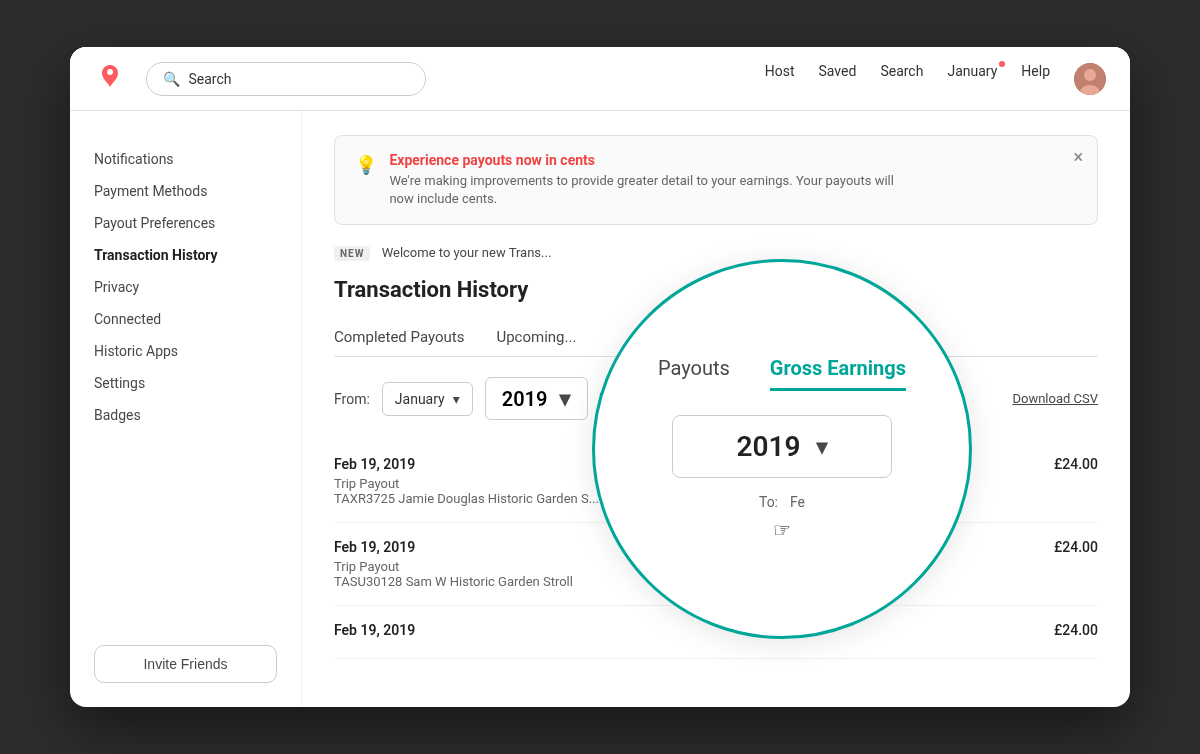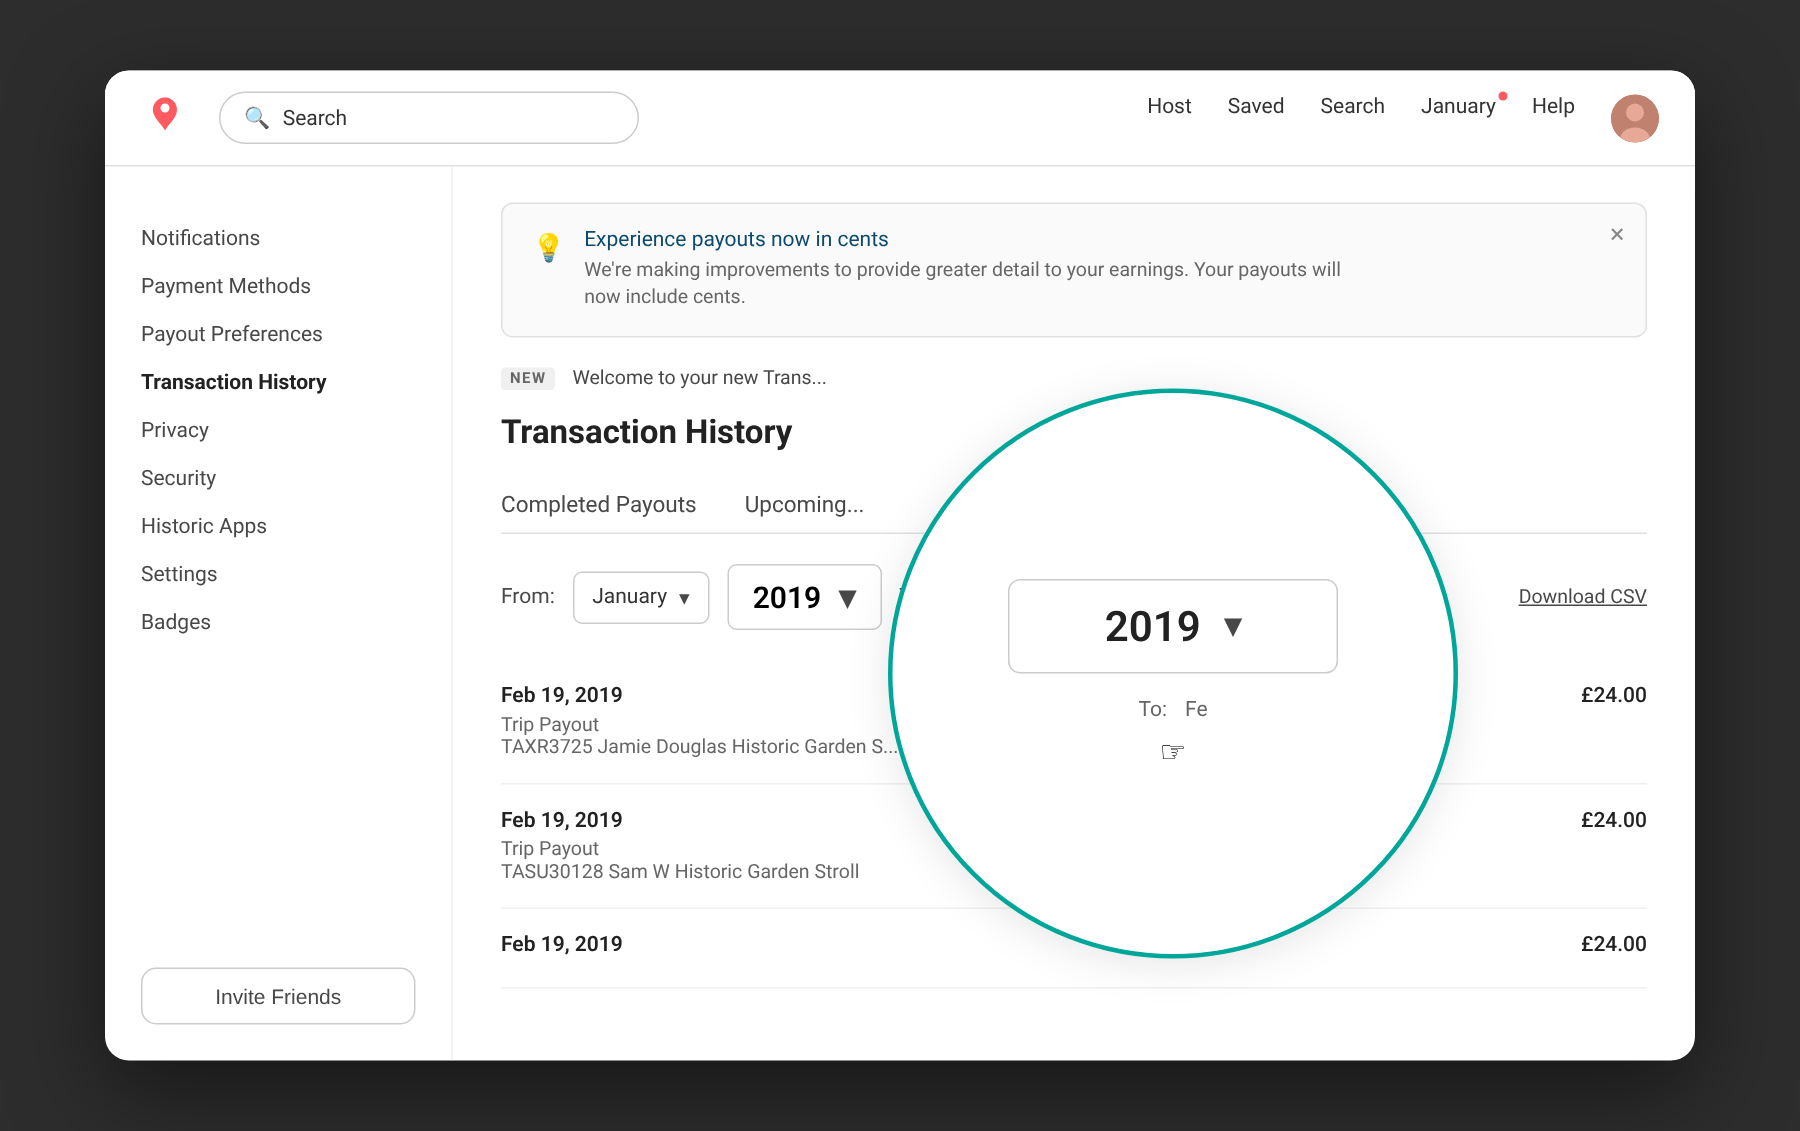--- a/index.html
+++ b/index.html
@@ -158,22 +158,22 @@
     }
     .banner-icon {
       color: #888;
       margin-right: 12px;
       margin-top: 2px;
       font-size: 18px;
     }
     .banner-content {}
     .banner-title {
       font-size: 14px;
-      font-weight: 400;
-      color: #0c4a6e;
+      font-weight: 700;
+      color: #ef4444;
       margin-bottom: 4px;
     }
     .banner-desc {
       font-size: 13px;
       color: #666;
       max-width: 520px;
       line-height: 1.4;
     }
     .banner-close {
       position: absolute;
@@ -394,21 +394,21 @@
 
   <div class="main-layout">
 
     <div class="sidebar">
       <div class="sidebar-nav">
         <a class="sidebar-item">Notifications</a>
         <a class="sidebar-item">Payment Methods</a>
         <a class="sidebar-item">Payout Preferences</a>
         <a class="sidebar-item active">Transaction History</a>
         <a class="sidebar-item">Privacy</a>
-        <a class="sidebar-item">Security</a>
+        <a class="sidebar-item">Connected</a>
         <a class="sidebar-item">Historic Apps</a>
         <a class="sidebar-item">Settings</a>
         <a class="sidebar-item">Badges</a>
       </div>
       <div class="sidebar-invite">
         <button class="invite-btn">Invite Friends</button>
       </div>
     </div>
 
     <div class="content">
@@ -473,20 +473,24 @@
       <div class="transaction-item">
         <div class="transaction-info">
           <div class="transaction-date">Feb 19, 2019</div>
         </div>
         <div class="transaction-amount">£24.00</div>
       </div>
 
       <div class="zoom-overlay">
         <div class="zoom-inner">
 
+          <div class="zoom-tabs">
+            <div class="zoom-tab">Payouts</div>
+            <div class="zoom-tab active">Gross Earnings</div>
+          </div>
 
           <div class="zoom-year-select">
             <span>2019</span>
             <span class="zoom-chevron">▾</span>
           </div>
 
           <div style="margin-top:16px; display:flex; justify-content:center; align-items:center; gap:12px; color:#666; font-size:14px;">
             <span>To:</span>
             <span>Fe</span>
           </div>

